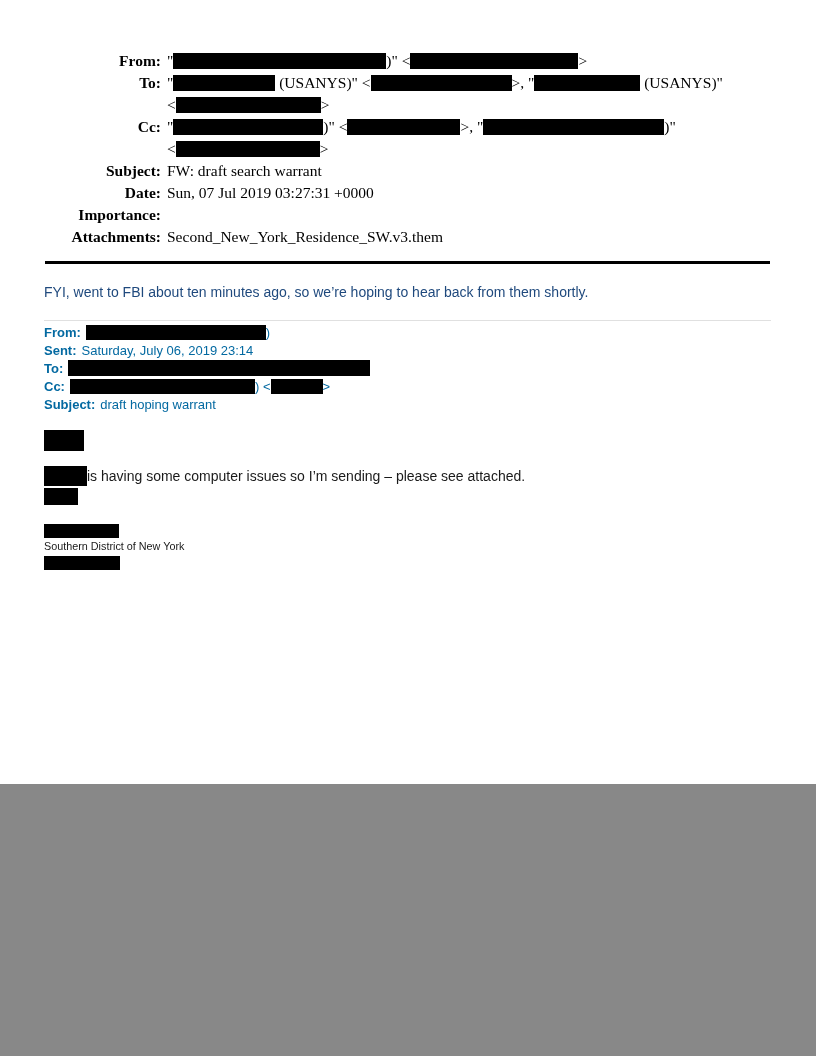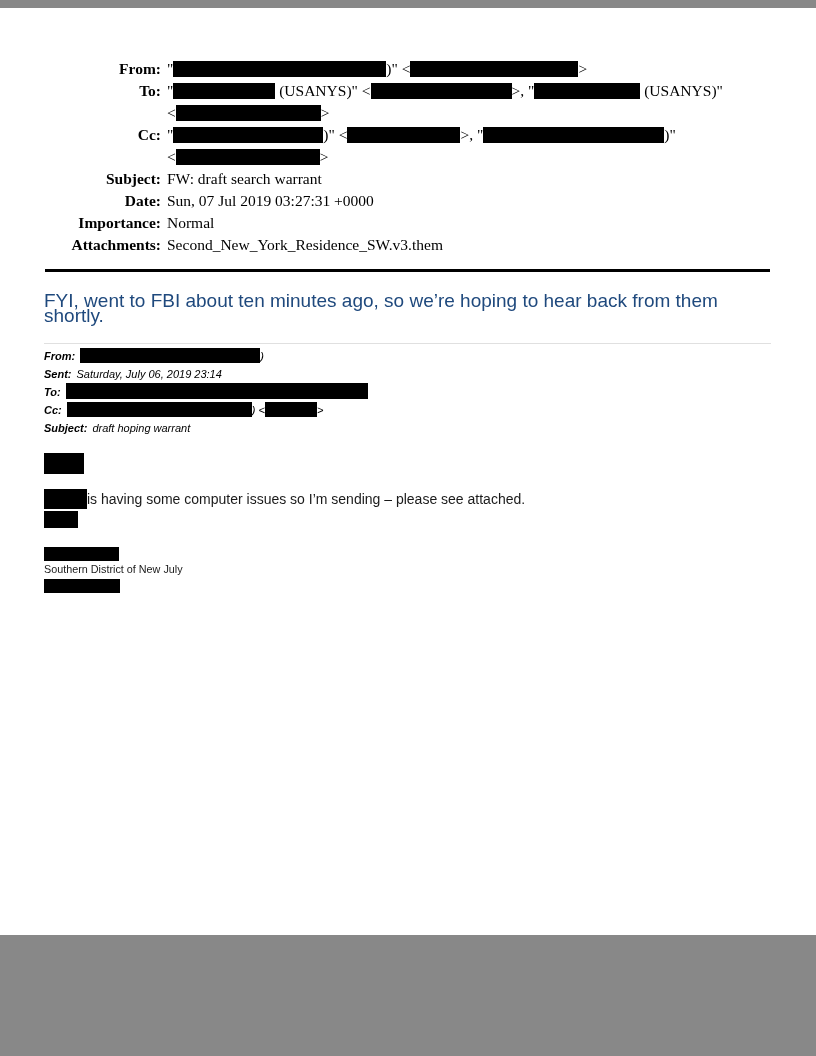--- a/index.html
+++ b/index.html
@@ -1,32 +1,32 @@
 <!DOCTYPE html>
 <html><head>
 <meta charset="utf-8">
 <style>
   html,body{margin:0;padding:0;background:#888;}
   .page{
-    width:816px;height:927px;background:#ffffff;margin:8px auto;
+    width:816px;height:784px;background:#ffffff;margin:0 auto;
     box-sizing:border-box;padding:50px 45px 0 44px;overflow:hidden;
     font-family:"Liberation Sans",sans-serif;color:#111;
   }
   
   .tophdr{font-family:"Liberation Serif",serif;font-size:15.5px;line-height:22px;color:#000;}
   .tophdr .hrow{display:flex;}
   .tophdr .hlabel{width:117px;min-width:117px;text-align:right;font-weight:bold;}
   .tophdr .hvalue{margin-left:6px;white-space:pre-wrap;flex:1;}
   .redact{display:inline-block;background:#000;vertical-align:-3px;}
   .rule-thick{height:3px;background:#000;margin:13px 1px 0 1px;}
   
-  .fyi{color:#1F497D;font-size:19px;line-height:15px;margin-top:21px;}
+  .fyi{color:#1F497D;font-size:14px;line-height:15px;margin-top:21px;}
   .rule-thin{height:1px;background:#e0e0e0;margin-top:20px;}
   
-  .fwd{font-size:11px;line-height:18px;margin-top:3px;color:#000000;font-style:italic;}
+  .fwd{font-size:13px;line-height:18px;margin-top:3px;color:#0369a1;}
   .fwd .hrow{display:block;}
   .fwd .hlabel{font-weight:bold;margin-right:5px;}
   .fwd .hvalue{white-space:pre-wrap;}
   .fwd .redact{vertical-align:-3px;}
   
   .block-bar{background:#000;}
   .greet-bar{width:40px;height:21px;margin-top:16px;}
   .bodyline{font-size:14px;line-height:20px;margin-top:15px;color:#1a1a1a;}
   .bodyline .redact{vertical-align:-5px;}
   .closing{font-size:12.5px;line-height:18px;margin-top:16px;color:#1a1a1a;}
@@ -56,21 +56,20 @@
       <div class="hrow">
         <span class="hlabel">Subject:</span>
         <span class="hvalue">FW: draft search warrant</span>
       </div>
       <div class="hrow">
         <span class="hlabel">Date:</span>
         <span class="hvalue">Sun, 07 Jul 2019 03:27:31 +0000</span>
       </div>
       <div class="hrow">
         <span class="hlabel">Importance:</span>
-        <span class="hvalue">Normal</span>
       </div>
       <div class="hrow">
         <span class="hlabel">Attachments:</span>
         <span class="hvalue">Second_New_York_Residence_SW.v3.them</span>
       </div>
     </div>
 
   <div class="rule-thick"></div>
 
   <div class="fyi">FYI, went to FBI about ten minutes ago, so we’re hoping to hear back from them shortly.</div>
@@ -87,17 +86,17 @@
 
   <div class="block-bar greet-bar"></div>
 
   <div class="bodyline"><span class="redact" style="width: 43px; height: 20px;"></span><span>is having some computer issues so I’m sending – please see attached.</span></div>
 
 
   <div class="block-bar close-bar"></div>
 
   <div class="signature">
     <div class="block-bar signame-bar"></div>
-    <div class="sigline">Southern District of New July</div>
+    <div class="sigline">Southern District of New York</div>
     <div class="block-bar sigphone-bar"></div>
   </div>
 
 </div>
 
 </body></html>

